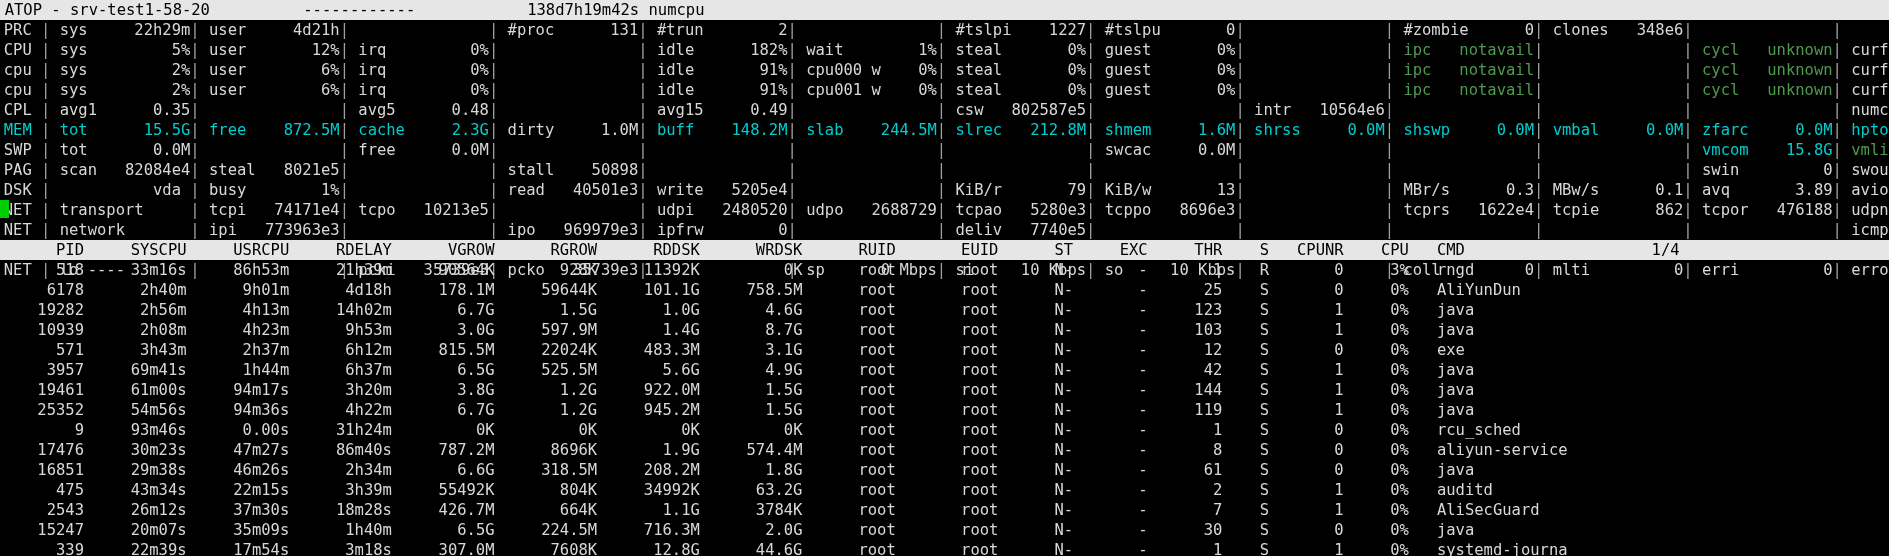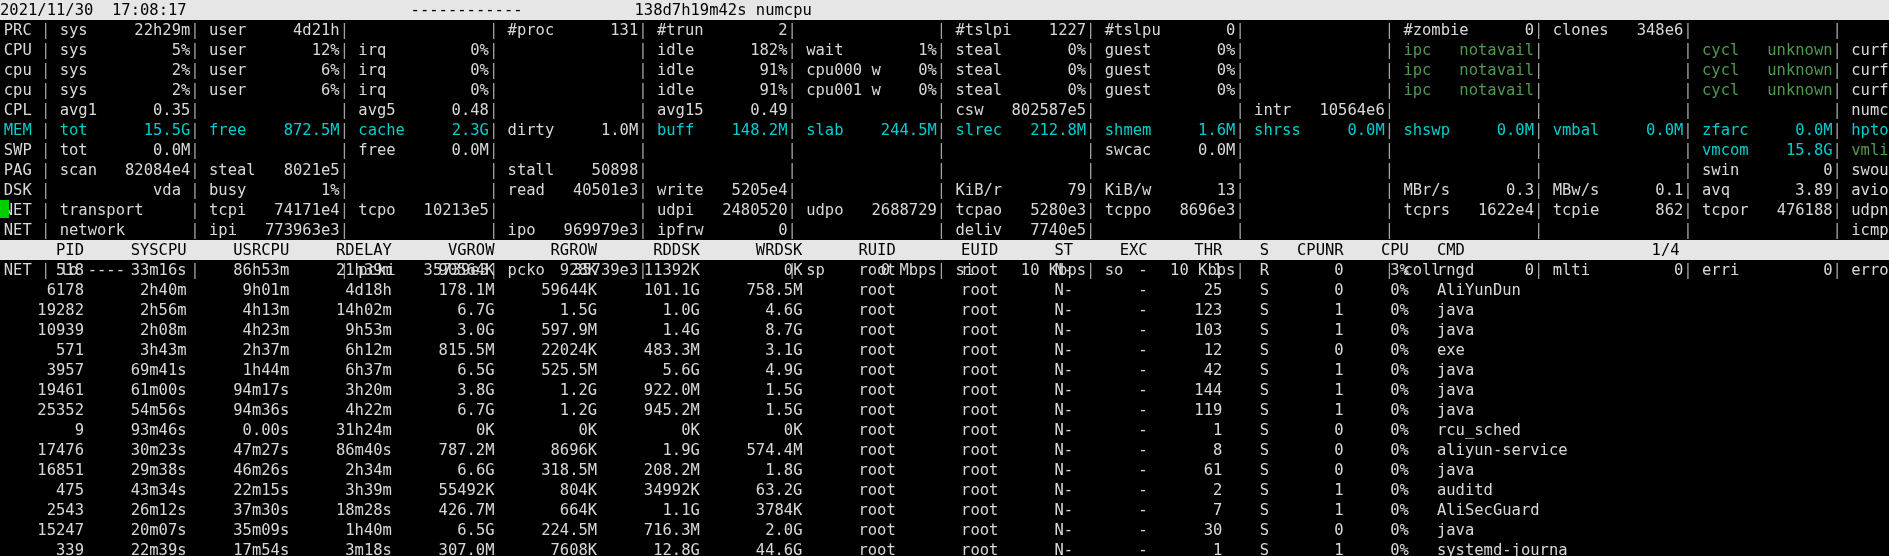--- a/index.html
+++ b/index.html
@@ -35,21 +35,21 @@
   
   .f{display:inline-block;text-align:right;}
   .fl{display:inline-block;text-align:left;}
 </style>
 </head>
 <body>
 
 <div class="screen">
 
   <div class="titlebar">
-    <span class="fl" style="width:44ch;">2021/11/30  17:08:17</span>
+    <span class="fl" style="width:32ch;padding-left:0.5ch;">ATOP - srv-test1-58-20</span>
     <span class="fl" style="width:22ch;">------------</span>
     <span class="f" style="width:21ch;">138d7h19m42s numcpu</span>
   </div>
 
   <div id="sysblock" style="position: absolute; left: 0px; top: 20px;">
       <div class="row"><span class="c-white" style="display: inline-block; width: 4ch; padding-left: 0.4ch;">PRC</span><span style="display: inline-block; width: 16ch;"><span class="c-sep">|</span><span class="c-white" style="display: inline-block; width: 15ch;"><span style="display: inline-block; padding-left: 1ch;">sys</span><span style="display: inline-block; width: 11ch; text-align: right; padding-left: 0px;">22h29m</span></span></span><span style="display: inline-block; width: 16ch;"><span class="c-sep">|</span><span class="c-white" style="display: inline-block; width: 15ch;"><span style="display: inline-block; padding-left: 1ch;">user</span><span style="display: inline-block; width: 10ch; text-align: right; padding-left: 0px;">4d21h</span></span></span><span style="display: inline-block; width: 16ch;"><span class="c-sep">|</span><span class="c-white" style="display: inline-block; width: 15ch;"></span></span><span style="display: inline-block; width: 16ch;"><span class="c-sep">|</span><span class="c-white" style="display: inline-block; width: 15ch;"><span style="display: inline-block; padding-left: 1ch;">#proc</span><span style="display: inline-block; width: 9ch; text-align: right; padding-left: 0px;">131</span></span></span><span style="display: inline-block; width: 16ch;"><span class="c-sep">|</span><span class="c-white" style="display: inline-block; width: 15ch;"><span style="display: inline-block; padding-left: 1ch;">#trun</span><span style="display: inline-block; width: 9ch; text-align: right; padding-left: 0px;">2</span></span></span><span style="display: inline-block; width: 16ch;"><span class="c-sep">|</span><span class="c-white" style="display: inline-block; width: 15ch;"></span></span><span style="display: inline-block; width: 16ch;"><span class="c-sep">|</span><span class="c-white" style="display: inline-block; width: 15ch;"><span style="display: inline-block; padding-left: 1ch;">#tslpi</span><span style="display: inline-block; width: 8ch; text-align: right; padding-left: 0px;">1227</span></span></span><span style="display: inline-block; width: 16ch;"><span class="c-sep">|</span><span class="c-white" style="display: inline-block; width: 15ch;"><span style="display: inline-block; padding-left: 1ch;">#tslpu</span><span style="display: inline-block; width: 8ch; text-align: right; padding-left: 0px;">0</span></span></span><span style="display: inline-block; width: 16ch;"><span class="c-sep">|</span><span class="c-white" style="display: inline-block; width: 15ch;"></span></span><span style="display: inline-block; width: 16ch;"><span class="c-sep">|</span><span class="c-white" style="display: inline-block; width: 15ch;"><span style="display: inline-block; padding-left: 1ch;">#zombie</span><span style="display: inline-block; width: 7ch; text-align: right; padding-left: 0px;">0</span></span></span><span style="display: inline-block; width: 16ch;"><span class="c-sep">|</span><span class="c-white" style="display: inline-block; width: 15ch;"><span style="display: inline-block; padding-left: 1ch;">clones</span><span style="display: inline-block; width: 8ch; text-align: right; padding-left: 0px;">348e6</span></span></span><span style="display: inline-block; width: 16ch;"><span class="c-sep">|</span><span class="c-white" style="display: inline-block; width: 15ch;"></span></span><span style="display: inline-block; width: 16ch;"><span class="c-sep">|</span><span class="c-white" style="display: inline-block; width: 15ch;"></span></span></div>
       <div class="row"><span class="c-white" style="display: inline-block; width: 4ch; padding-left: 0.4ch;">CPU</span><span style="display: inline-block; width: 16ch;"><span class="c-sep">|</span><span class="c-white" style="display: inline-block; width: 15ch;"><span style="display: inline-block; padding-left: 1ch;">sys</span><span style="display: inline-block; width: 11ch; text-align: right; padding-left: 0px;">5%</span></span></span><span style="display: inline-block; width: 16ch;"><span class="c-sep">|</span><span class="c-white" style="display: inline-block; width: 15ch;"><span style="display: inline-block; padding-left: 1ch;">user</span><span style="display: inline-block; width: 10ch; text-align: right; padding-left: 0px;">12%</span></span></span><span style="display: inline-block; width: 16ch;"><span class="c-sep">|</span><span class="c-white" style="display: inline-block; width: 15ch;"><span style="display: inline-block; padding-left: 1ch;">irq</span><span style="display: inline-block; width: 11ch; text-align: right; padding-left: 0px;">0%</span></span></span><span style="display: inline-block; width: 16ch;"><span class="c-sep">|</span><span class="c-white" style="display: inline-block; width: 15ch;"></span></span><span style="display: inline-block; width: 16ch;"><span class="c-sep">|</span><span class="c-white" style="display: inline-block; width: 15ch;"><span style="display: inline-block; padding-left: 1ch;">idle</span><span style="display: inline-block; width: 10ch; text-align: right; padding-left: 0px;">182%</span></span></span><span style="display: inline-block; width: 16ch;"><span class="c-sep">|</span><span class="c-white" style="display: inline-block; width: 15ch;"><span style="display: inline-block; padding-left: 1ch;">wait</span><span style="display: inline-block; width: 10ch; text-align: right; padding-left: 0px;">1%</span></span></span><span style="display: inline-block; width: 16ch;"><span class="c-sep">|</span><span class="c-white" style="display: inline-block; width: 15ch;"><span style="display: inline-block; padding-left: 1ch;">steal</span><span style="display: inline-block; width: 9ch; text-align: right; padding-left: 0px;">0%</span></span></span><span style="display: inline-block; width: 16ch;"><span class="c-sep">|</span><span class="c-white" style="display: inline-block; width: 15ch;"><span style="display: inline-block; padding-left: 1ch;">guest</span><span style="display: inline-block; width: 9ch; text-align: right; padding-left: 0px;">0%</span></span></span><span style="display: inline-block; width: 16ch;"><span class="c-sep">|</span><span class="c-white" style="display: inline-block; width: 15ch;"></span></span><span style="display: inline-block; width: 16ch;"><span class="c-sep">|</span><span class="c-dkgreen" style="display: inline-block; width: 15ch;"><span style="display: inline-block; padding-left: 1ch;">ipc</span><span style="display: inline-block; width: 11ch; text-align: right; padding-left: 0px;">notavail</span></span></span><span style="display: inline-block; width: 16ch;"><span class="c-sep">|</span><span class="c-white" style="display: inline-block; width: 15ch;"></span></span><span style="display: inline-block; width: 16ch;"><span class="c-sep">|</span><span class="c-dkgreen" style="display: inline-block; width: 15ch;"><span style="display: inline-block; padding-left: 1ch;">cycl</span><span style="display: inline-block; width: 10ch; text-align: right; padding-left: 0px;">unknown</span></span></span><span style="display: inline-block; width: 16ch;"><span class="c-sep">|</span><span class="c-white" style="display: inline-block; width: 15ch;"><span style="display: inline-block; padding-left: 1ch;">curf</span><span style="display: inline-block; width: 10ch; text-align: right; padding-left: 0px;">2.49GHz</span></span></span></div>
       <div class="row"><span class="c-white" style="display: inline-block; width: 4ch; padding-left: 0.4ch;">cpu</span><span style="display: inline-block; width: 16ch;"><span class="c-sep">|</span><span class="c-white" style="display: inline-block; width: 15ch;"><span style="display: inline-block; padding-left: 1ch;">sys</span><span style="display: inline-block; width: 11ch; text-align: right; padding-left: 0px;">2%</span></span></span><span style="display: inline-block; width: 16ch;"><span class="c-sep">|</span><span class="c-white" style="display: inline-block; width: 15ch;"><span style="display: inline-block; padding-left: 1ch;">user</span><span style="display: inline-block; width: 10ch; text-align: right; padding-left: 0px;">6%</span></span></span><span style="display: inline-block; width: 16ch;"><span class="c-sep">|</span><span class="c-white" style="display: inline-block; width: 15ch;"><span style="display: inline-block; padding-left: 1ch;">irq</span><span style="display: inline-block; width: 11ch; text-align: right; padding-left: 0px;">0%</span></span></span><span style="display: inline-block; width: 16ch;"><span class="c-sep">|</span><span class="c-white" style="display: inline-block; width: 15ch;"></span></span><span style="display: inline-block; width: 16ch;"><span class="c-sep">|</span><span class="c-white" style="display: inline-block; width: 15ch;"><span style="display: inline-block; padding-left: 1ch;">idle</span><span style="display: inline-block; width: 10ch; text-align: right; padding-left: 0px;">91%</span></span></span><span style="display: inline-block; width: 16ch;"><span class="c-sep">|</span><span class="c-white" style="display: inline-block; width: 15ch;"><span style="display: inline-block; padding-left: 1ch;">cpu000 w</span><span style="display: inline-block; width: 6ch; text-align: right; padding-left: 0px;">0%</span></span></span><span style="display: inline-block; width: 16ch;"><span class="c-sep">|</span><span class="c-white" style="display: inline-block; width: 15ch;"><span style="display: inline-block; padding-left: 1ch;">steal</span><span style="display: inline-block; width: 9ch; text-align: right; padding-left: 0px;">0%</span></span></span><span style="display: inline-block; width: 16ch;"><span class="c-sep">|</span><span class="c-white" style="display: inline-block; width: 15ch;"><span style="display: inline-block; padding-left: 1ch;">guest</span><span style="display: inline-block; width: 9ch; text-align: right; padding-left: 0px;">0%</span></span></span><span style="display: inline-block; width: 16ch;"><span class="c-sep">|</span><span class="c-white" style="display: inline-block; width: 15ch;"></span></span><span style="display: inline-block; width: 16ch;"><span class="c-sep">|</span><span class="c-dkgreen" style="display: inline-block; width: 15ch;"><span style="display: inline-block; padding-left: 1ch;">ipc</span><span style="display: inline-block; width: 11ch; text-align: right; padding-left: 0px;">notavail</span></span></span><span style="display: inline-block; width: 16ch;"><span class="c-sep">|</span><span class="c-white" style="display: inline-block; width: 15ch;"></span></span><span style="display: inline-block; width: 16ch;"><span class="c-sep">|</span><span class="c-dkgreen" style="display: inline-block; width: 15ch;"><span style="display: inline-block; padding-left: 1ch;">cycl</span><span style="display: inline-block; width: 10ch; text-align: right; padding-left: 0px;">unknown</span></span></span><span style="display: inline-block; width: 16ch;"><span class="c-sep">|</span><span class="c-white" style="display: inline-block; width: 15ch;"><span style="display: inline-block; padding-left: 1ch;">curf</span><span style="display: inline-block; width: 10ch; text-align: right; padding-left: 0px;">2.49GHz</span></span></span></div>
       <div class="row"><span class="c-white" style="display: inline-block; width: 4ch; padding-left: 0.4ch;">cpu</span><span style="display: inline-block; width: 16ch;"><span class="c-sep">|</span><span class="c-white" style="display: inline-block; width: 15ch;"><span style="display: inline-block; padding-left: 1ch;">sys</span><span style="display: inline-block; width: 11ch; text-align: right; padding-left: 0px;">2%</span></span></span><span style="display: inline-block; width: 16ch;"><span class="c-sep">|</span><span class="c-white" style="display: inline-block; width: 15ch;"><span style="display: inline-block; padding-left: 1ch;">user</span><span style="display: inline-block; width: 10ch; text-align: right; padding-left: 0px;">6%</span></span></span><span style="display: inline-block; width: 16ch;"><span class="c-sep">|</span><span class="c-white" style="display: inline-block; width: 15ch;"><span style="display: inline-block; padding-left: 1ch;">irq</span><span style="display: inline-block; width: 11ch; text-align: right; padding-left: 0px;">0%</span></span></span><span style="display: inline-block; width: 16ch;"><span class="c-sep">|</span><span class="c-white" style="display: inline-block; width: 15ch;"></span></span><span style="display: inline-block; width: 16ch;"><span class="c-sep">|</span><span class="c-white" style="display: inline-block; width: 15ch;"><span style="display: inline-block; padding-left: 1ch;">idle</span><span style="display: inline-block; width: 10ch; text-align: right; padding-left: 0px;">91%</span></span></span><span style="display: inline-block; width: 16ch;"><span class="c-sep">|</span><span class="c-white" style="display: inline-block; width: 15ch;"><span style="display: inline-block; padding-left: 1ch;">cpu001 w</span><span style="display: inline-block; width: 6ch; text-align: right; padding-left: 0px;">0%</span></span></span><span style="display: inline-block; width: 16ch;"><span class="c-sep">|</span><span class="c-white" style="display: inline-block; width: 15ch;"><span style="display: inline-block; padding-left: 1ch;">steal</span><span style="display: inline-block; width: 9ch; text-align: right; padding-left: 0px;">0%</span></span></span><span style="display: inline-block; width: 16ch;"><span class="c-sep">|</span><span class="c-white" style="display: inline-block; width: 15ch;"><span style="display: inline-block; padding-left: 1ch;">guest</span><span style="display: inline-block; width: 9ch; text-align: right; padding-left: 0px;">0%</span></span></span><span style="display: inline-block; width: 16ch;"><span class="c-sep">|</span><span class="c-white" style="display: inline-block; width: 15ch;"></span></span><span style="display: inline-block; width: 16ch;"><span class="c-sep">|</span><span class="c-dkgreen" style="display: inline-block; width: 15ch;"><span style="display: inline-block; padding-left: 1ch;">ipc</span><span style="display: inline-block; width: 11ch; text-align: right; padding-left: 0px;">notavail</span></span></span><span style="display: inline-block; width: 16ch;"><span class="c-sep">|</span><span class="c-white" style="display: inline-block; width: 15ch;"></span></span><span style="display: inline-block; width: 16ch;"><span class="c-sep">|</span><span class="c-dkgreen" style="display: inline-block; width: 15ch;"><span style="display: inline-block; padding-left: 1ch;">cycl</span><span style="display: inline-block; width: 10ch; text-align: right; padding-left: 0px;">unknown</span></span></span><span style="display: inline-block; width: 16ch;"><span class="c-sep">|</span><span class="c-white" style="display: inline-block; width: 15ch;"><span style="display: inline-block; padding-left: 1ch;">curf</span><span style="display: inline-block; width: 10ch; text-align: right; padding-left: 0px;">2.49GHz</span></span></span></div>
       <div class="row"><span class="c-white" style="display: inline-block; width: 4ch; padding-left: 0.4ch;">CPL</span><span style="display: inline-block; width: 16ch;"><span class="c-sep">|</span><span class="c-white" style="display: inline-block; width: 15ch;"><span style="display: inline-block; padding-left: 1ch;">avg1</span><span style="display: inline-block; width: 10ch; text-align: right; padding-left: 0px;">0.35</span></span></span><span style="display: inline-block; width: 16ch;"><span class="c-sep">|</span><span class="c-white" style="display: inline-block; width: 15ch;"></span></span><span style="display: inline-block; width: 16ch;"><span class="c-sep">|</span><span class="c-white" style="display: inline-block; width: 15ch;"><span style="display: inline-block; padding-left: 1ch;">avg5</span><span style="display: inline-block; width: 10ch; text-align: right; padding-left: 0px;">0.48</span></span></span><span style="display: inline-block; width: 16ch;"><span class="c-sep">|</span><span class="c-white" style="display: inline-block; width: 15ch;"></span></span><span style="display: inline-block; width: 16ch;"><span class="c-sep">|</span><span class="c-white" style="display: inline-block; width: 15ch;"><span style="display: inline-block; padding-left: 1ch;">avg15</span><span style="display: inline-block; width: 9ch; text-align: right; padding-left: 0px;">0.49</span></span></span><span style="display: inline-block; width: 16ch;"><span class="c-sep">|</span><span class="c-white" style="display: inline-block; width: 15ch;"></span></span><span style="display: inline-block; width: 16ch;"><span class="c-sep">|</span><span class="c-white" style="display: inline-block; width: 15ch;"><span style="display: inline-block; padding-left: 1ch;">csw</span><span style="display: inline-block; width: 11ch; text-align: right; padding-left: 0px;">802587e5</span></span></span><span style="display: inline-block; width: 16ch;"><span class="c-sep">|</span><span class="c-white" style="display: inline-block; width: 15ch;"></span></span><span style="display: inline-block; width: 16ch;"><span class="c-sep">|</span><span class="c-white" style="display: inline-block; width: 15ch;"><span style="display: inline-block; padding-left: 1ch;">intr</span><span style="display: inline-block; width: 10ch; text-align: right; padding-left: 0px;">10564e6</span></span></span><span style="display: inline-block; width: 16ch;"><span class="c-sep">|</span><span class="c-white" style="display: inline-block; width: 15ch;"></span></span><span style="display: inline-block; width: 16ch;"><span class="c-sep">|</span><span class="c-white" style="display: inline-block; width: 15ch;"></span></span><span style="display: inline-block; width: 16ch;"><span class="c-sep">|</span><span class="c-white" style="display: inline-block; width: 15ch;"></span></span><span style="display: inline-block; width: 16ch;"><span class="c-sep">|</span><span class="c-white" style="display: inline-block; width: 15ch;"><span style="display: inline-block; padding-left: 1ch;">numcpu</span></span></span></div>

